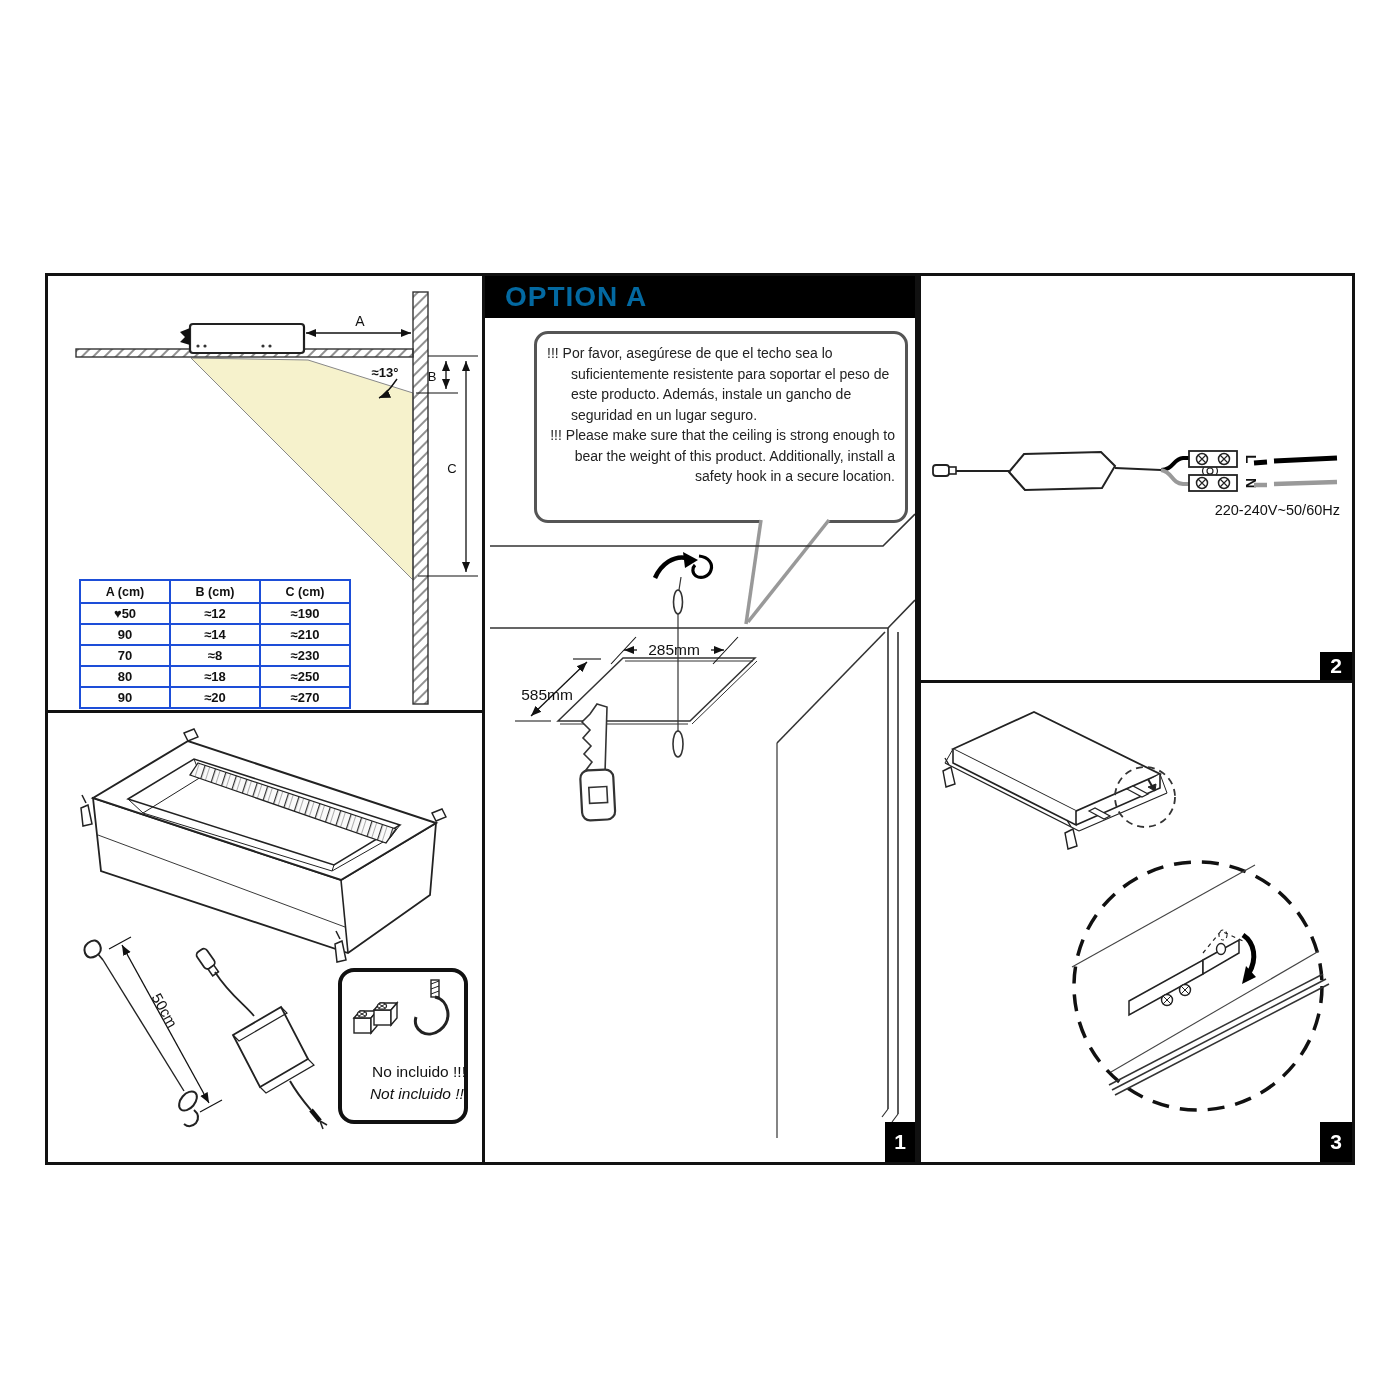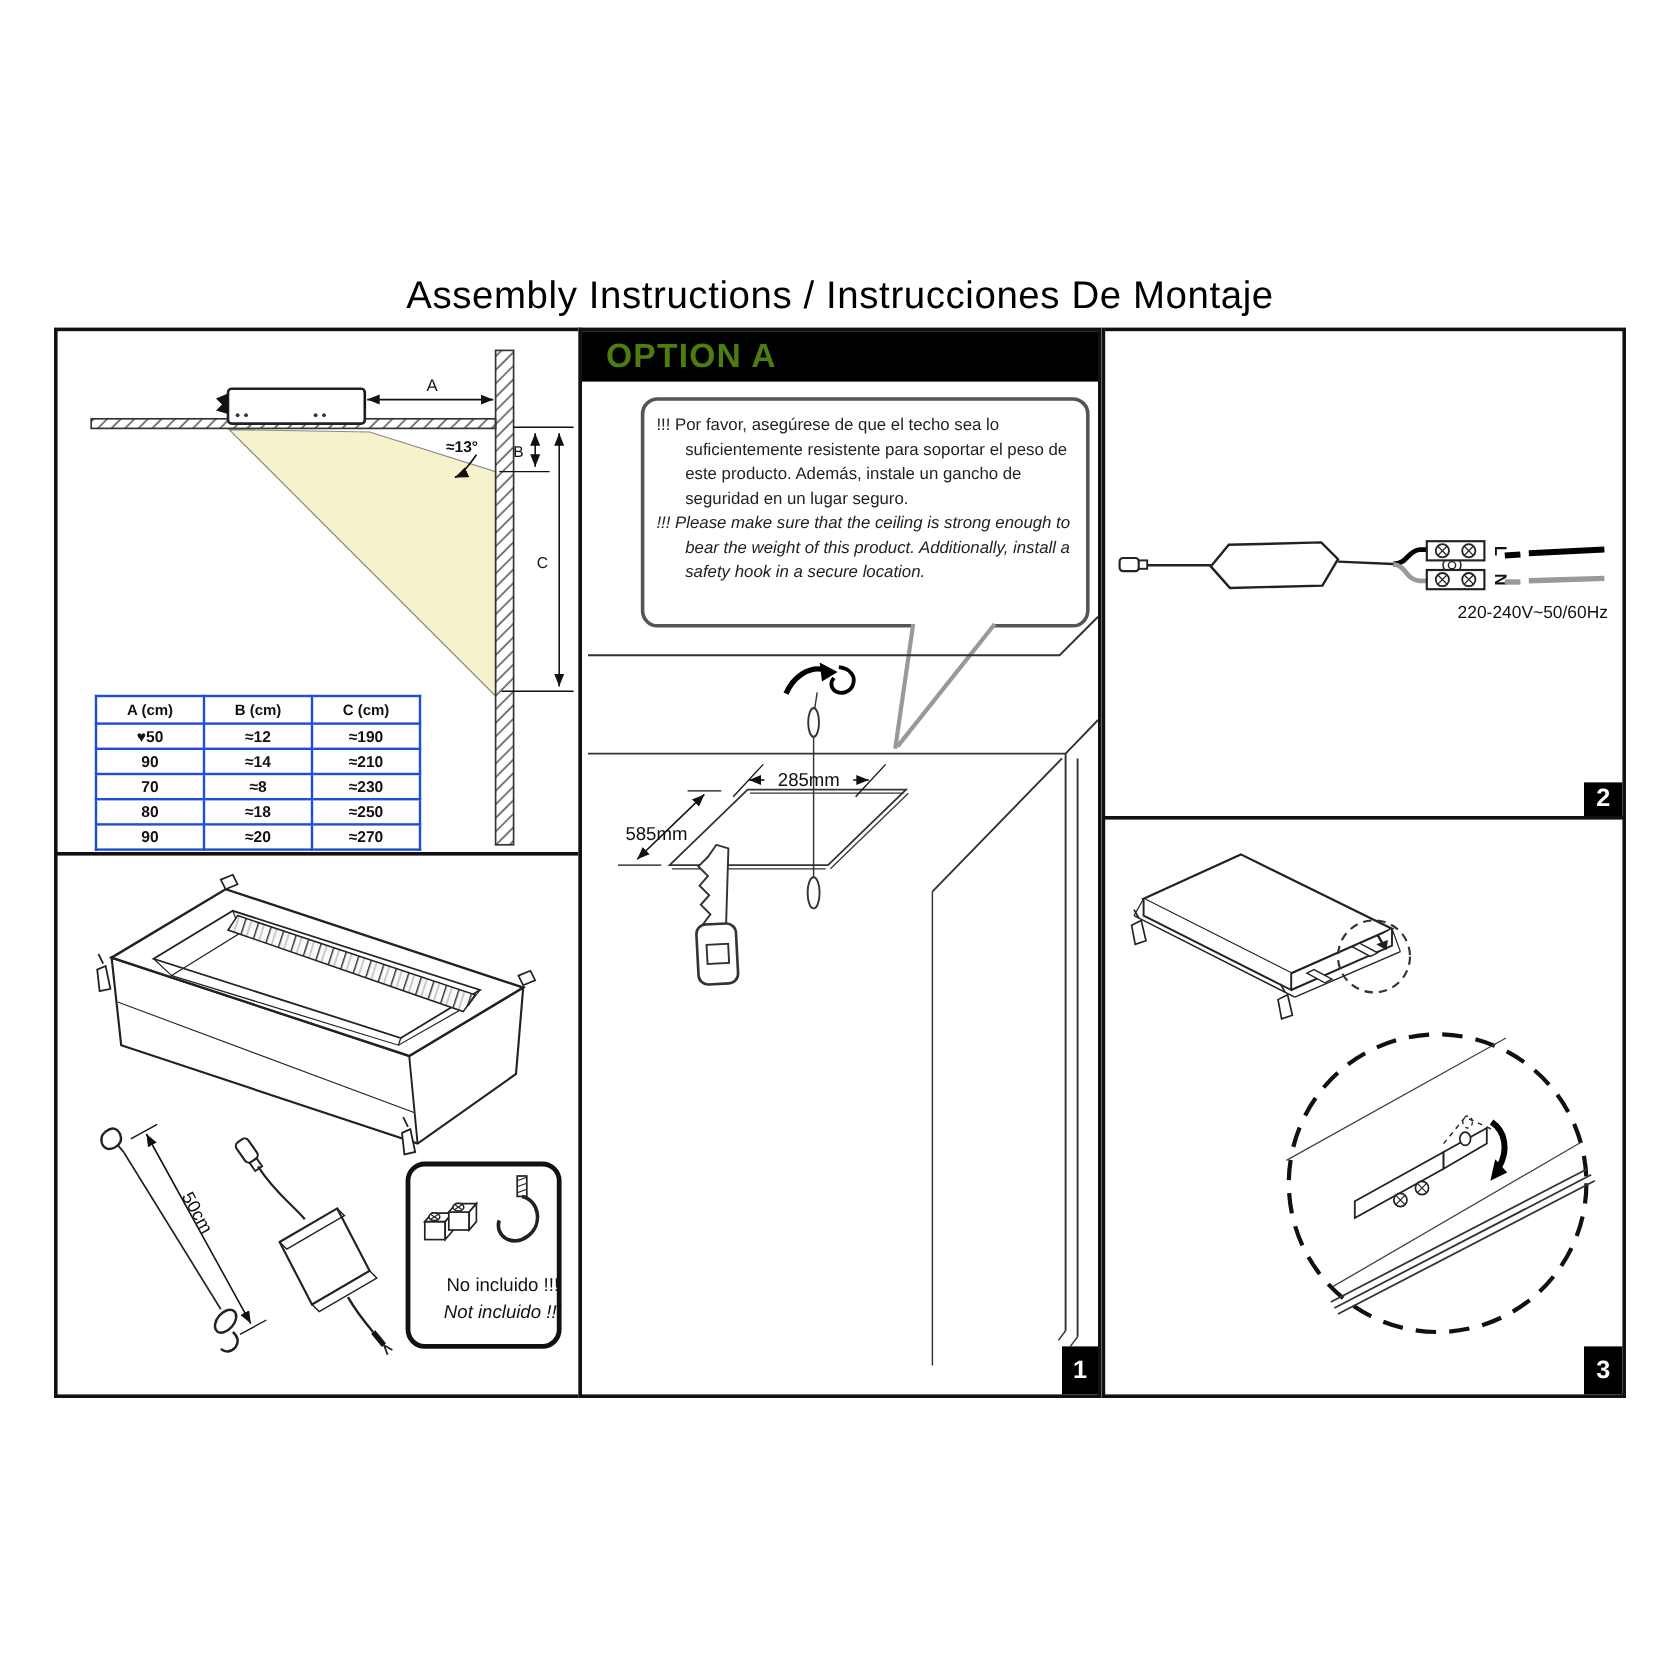--- a/index.html
+++ b/index.html
@@ -2,45 +2,44 @@
 <html><head>
 <meta charset="utf-8">
 <style>
   html,body{margin:0;padding:0;background:#fff;}
   #page{position:relative;width:1400px;height:1400px;background:#fff;overflow:hidden;
         font-family:"Liberation Sans",sans-serif;color:#111;}
   .panel{position:absolute;border:3px solid #111;background:#fff;box-sizing:border-box;}
   .panel svg{position:absolute;left:0;top:0;font-family:"Liberation Sans",sans-serif;}
   #title{position:absolute;top:228px;left:0;width:1400px;text-align:center;
          font-size:32px;color:#000;letter-spacing:0.5px;}
-  #optionbar{position:absolute;top:0;left:0;right:0;height:42px;background:#000;color:#4d7c0f;
+  #optionbar{position:absolute;top:0;left:0;right:0;height:42px;background:#000;color:#0369a1;
              font-size:28px;font-weight:bold;line-height:42px;padding-left:20px;letter-spacing:1px;}
   #bubble{position:absolute;left:49px;top:55px;width:374px;height:192px;border:3px solid #555;
           border-radius:14px;background:#fff;box-sizing:border-box;padding:9px 10px 8px 10px;
           font-size:14px;line-height:20.5px;color:#222;}
   #bubble p{margin:0;padding-left:24px;text-indent:-24px;}
-  #bubble p.en{font-style:italic;}
+  #bubble p.en{text-align:right;}
   .badge{position:absolute;right:0;bottom:0;background:#000;color:#fff;font-weight:bold;
          font-size:21px;display:flex;align-items:center;justify-content:center;}
   #dimtable{position:absolute;left:31px;top:303px;border-collapse:collapse;font-size:13px;}
   #dimtable th,#dimtable td{border:2px solid #1d4ed8;text-align:center;padding:0;}
   #dimtable th{width:88px;height:21px;font-weight:bold;font-size:12.5px;}
   #dimtable td{height:19px;font-weight:600;}
   #notbox{position:absolute;left:290px;top:255px;width:130px;height:156px;border:4px solid #111;
           border-radius:16px;box-sizing:border-box;background:#fff;}
   .notline{position:absolute;left:16px;width:100%;text-align:center;font-size:15.5px;color:#111;white-space:nowrap;}
   #notline1{top:91px;}
   #notline2{top:113px;font-style:italic;}
 </style>
 </head>
 <body>
 
 <div id="page">
 
-  <div id="title">Assembly Instructions / Instrucciones De Montaje</div>
 
   <div class="panel" style="left:45px;top:273px;width:440px;height:440px;">
     <svg width="434" height="434" viewBox="0 0 434 434">
       <defs>
         <pattern id="hatchA" patternUnits="userSpaceOnUse" width="8" height="8" patternTransform="rotate(45)">
           <line x1="1" y1="0" x2="1" y2="8" stroke="#555" stroke-width="1.3"></line>
         </pattern>
         <marker id="arB" viewBox="0 0 10 10" refX="10" refY="5" markerWidth="8" markerHeight="8" orient="auto-start-reverse">
           <path d="M0,1 L10,5 L0,9 z" fill="#111"></path>
         </marker>

